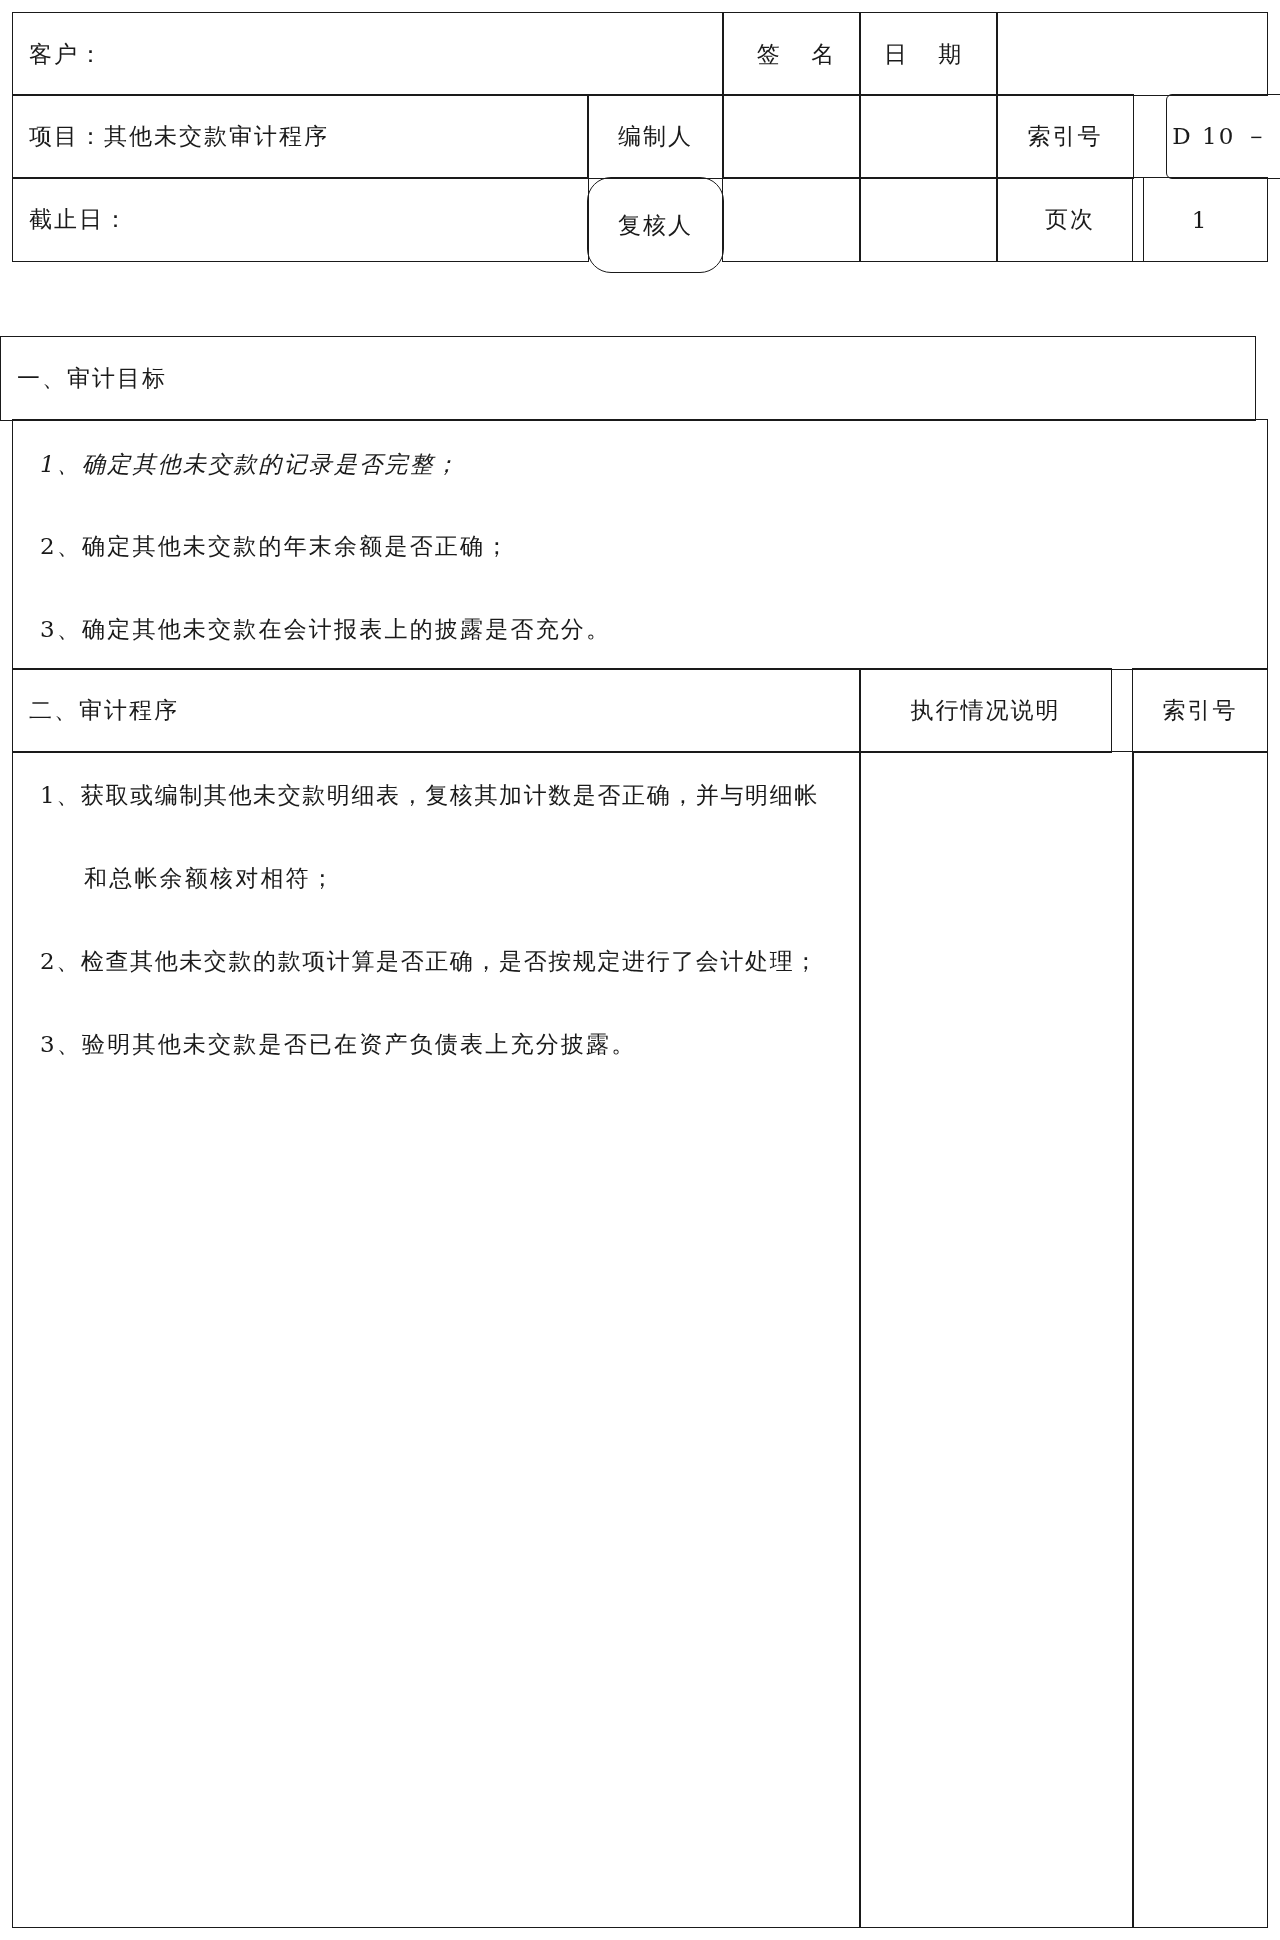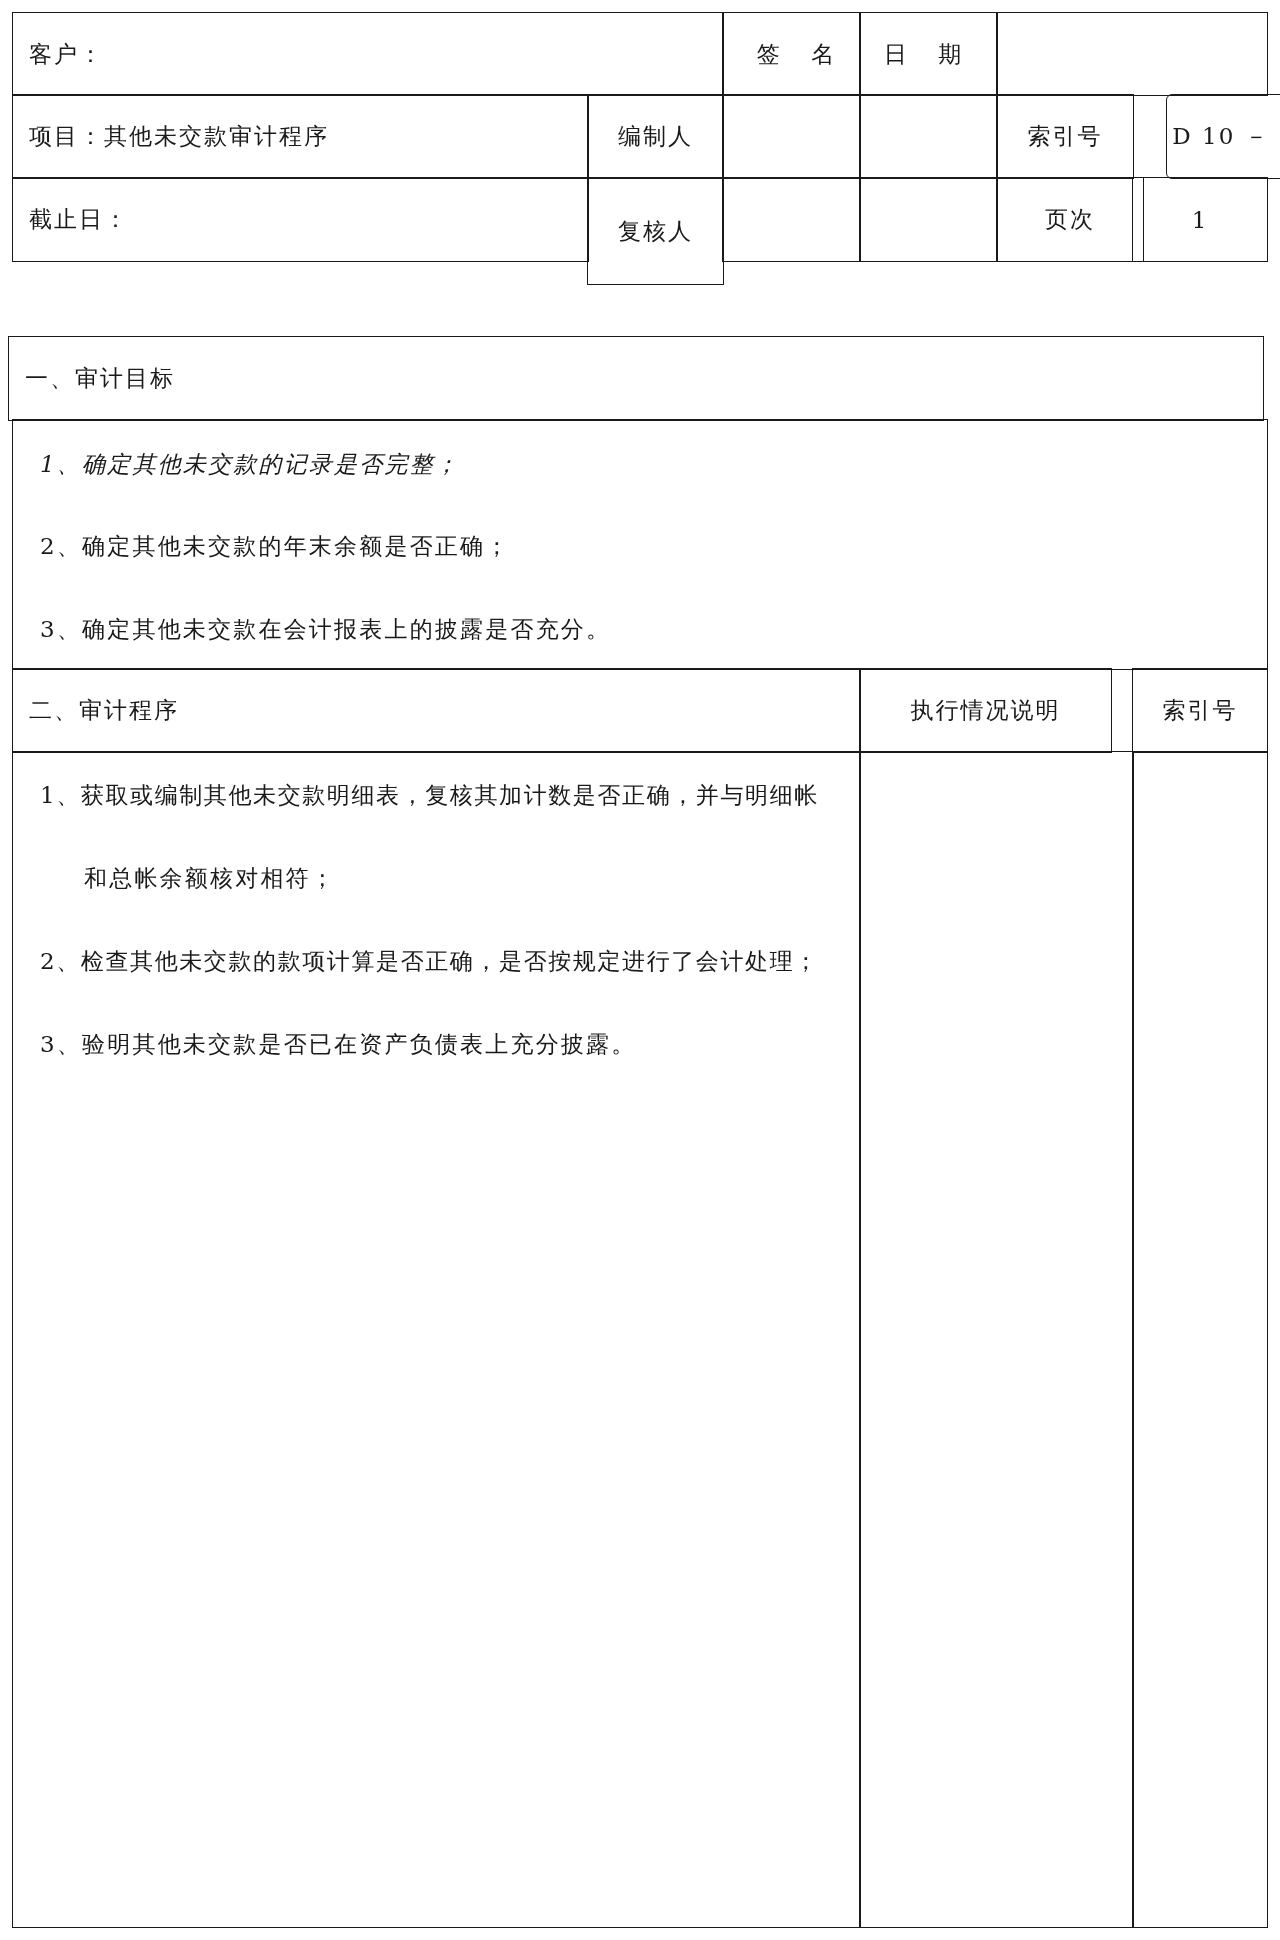--- a/index.html
+++ b/index.html
@@ -39,35 +39,35 @@
   <div class="cell center" style="left:996px;top:94px;width:138px;height:85px;">
     <span>索引号</span>
   </div>
   <div class="cell center" style="left:1166px;top:94px;width:136px;height:85px;border-radius:6px;">
     <span>D 10 － 1</span>
   </div>
 
   <div class="cell left" style="left:12px;top:177px;width:577px;height:85px;">
     <span>截止日：</span>
   </div>
-  <div class="cell center" style="left:587px;top:177px;width:137px;height:108px;">
+  <div class="cell center" style="left:587px;top:177px;width:137px;height:96px;border-radius:24px;">
     <span>复核人</span>
   </div>
   <div class="cell" style="left:722px;top:177px;width:139px;height:85px;"></div>
   <div class="cell" style="left:859px;top:177px;width:139px;height:85px;"></div>
   <div class="cell center" style="left:996px;top:177px;width:148px;height:85px;">
     <span>页次</span>
   </div>
   <div class="cell center" style="left:1132px;top:177px;width:136px;height:85px;">
     <span>1</span>
   </div>
 </div>
 
 <div>
-  <div class="cell left" style="left:8px;top:336px;width:1256px;height:85px;">
+  <div class="cell left" style="left:0;top:336px;width:1256px;height:85px;">
     <span>一、审计目标</span>
   </div>
   <div class="cell" style="left:12px;top:419px;width:1256px;height:251px;"></div>
   <div class="line" style="left:40px;top:449px;font-style:italic;">1、确定其他未交款的记录是否完整；</div>
   <div class="line" style="left:40px;top:531px;">2、确定其他未交款的年末余额是否正确；</div>
   <div class="line" style="left:40px;top:614px;">3、确定其他未交款在会计报表上的披露是否充分。</div>
 
   <div class="cell left" style="left:12px;top:668px;width:849px;height:85px;">
     <span>二、审计程序</span>
   </div>

